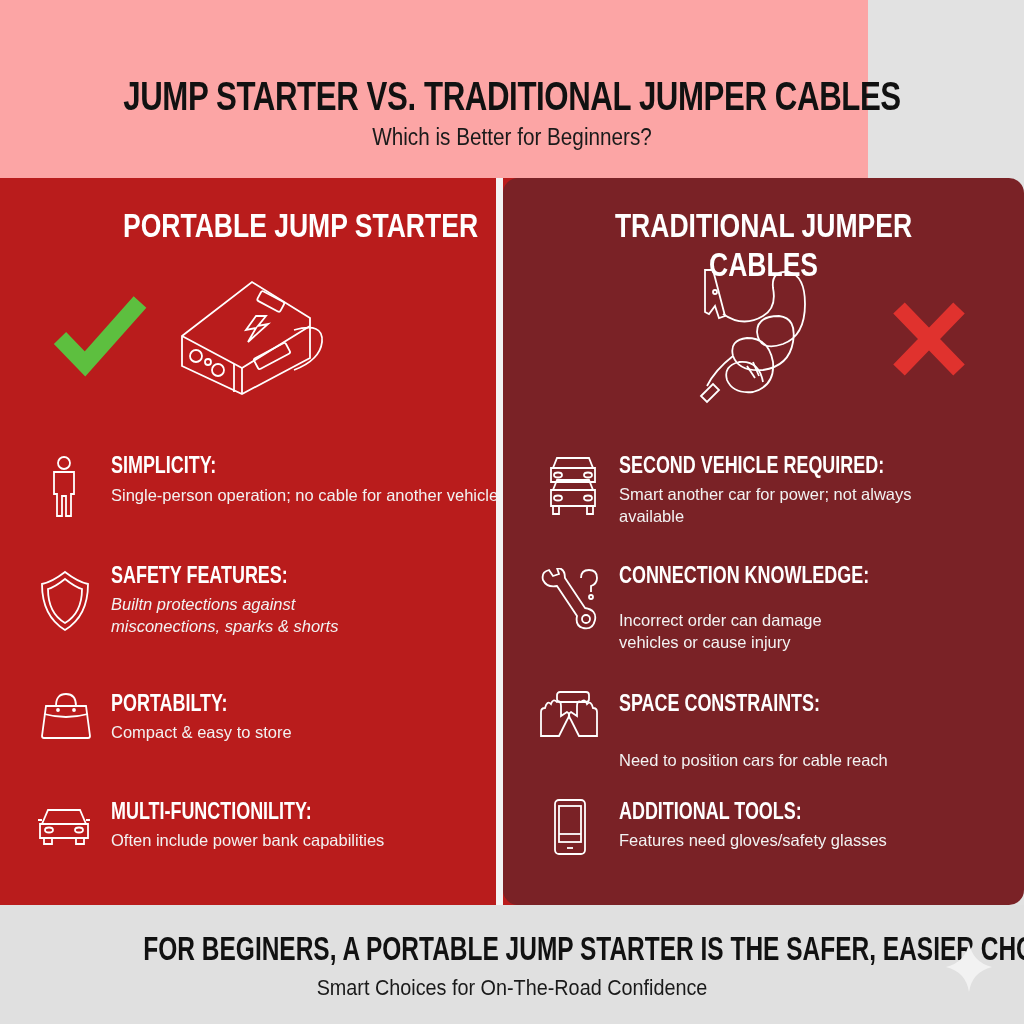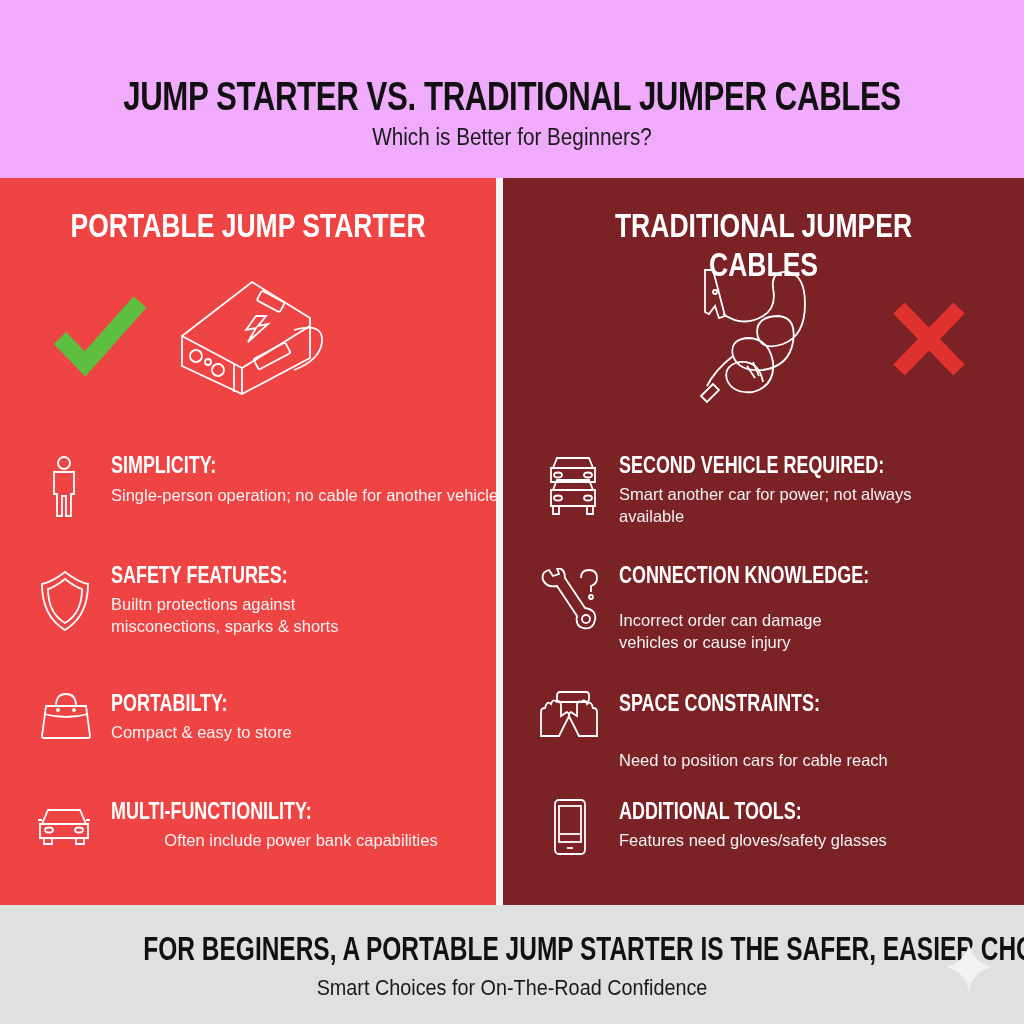--- a/index.html
+++ b/index.html
@@ -1,22 +1,22 @@
 <!DOCTYPE html>
 <html><head>
 <meta charset="utf-8">
 <style>
   html, body { margin:0; padding:0; }
   body { width:1024px; height:1024px; background:#e2e2e2; overflow:hidden; position:relative; font-family:"Liberation Sans", sans-serif; }
-  .header { position:absolute; left:0; top:0; width:1024px; height:178px; background:#f0abfc; }
+  .header { position:absolute; left:0; top:0; width:868px; height:178px; background:#fca5a5; }
   .title { position:absolute; top:74px; left:0; width:1024px; text-align:center; font-family:"Liberation Sans", sans-serif; font-weight:bold; font-size:40px; letter-spacing:-0.5px; color:#111; transform:scaleX(0.78); transform-origin:center; text-transform:uppercase; }
   .subtitle { position:absolute; top:124px; left:0; width:1024px; text-align:center; font-size:23px; color:#1a1a1a; transform:scaleX(0.9); }
   .panel { position:absolute; top:178px; height:727px; }
-  .panel.left { left:0; width:496px; background:#ef4444; }
-  .panel.right { left:503px; width:521px; background:#7a2226; }
+  .panel.left { left:0; width:496px; background:#b91c1c;padding-left:35px; }
+  .panel.right { left:503px; width:521px; background:#7a2226;border-radius:15px; }
   .divider { position:absolute; left:496px; top:178px; width:7px; height:727px; background:#f3f3f3; }
   .panel-title { position:absolute; top:28px; width:100%; text-align:center; color:#fff; font-weight:bold; font-size:34px; transform:scaleX(0.78); text-transform:uppercase; }
   .hero { position:absolute; }
   .item { position:absolute; left:0; width:100%; }
   .item .icon { position:absolute; }
   .item .h { position:absolute; color:#fff; font-weight:bold; font-size:23px; transform:scaleX(0.78); transform-origin:left center; text-transform:uppercase; white-space:nowrap; }
   .item .d { position:absolute; color:#f2f2f2; font-size:16.5px; line-height:22px; white-space:pre-line; }
   .footer { position:absolute; left:0; top:905px; width:1024px; height:119px; background:#e0e0e0; }
   .footer .verdict { position:absolute; top:24px; left:0; width:1024px; text-align:center; font-weight:bold; font-size:34px; color:#111; transform:scaleX(0.72); text-transform:uppercase; white-space:nowrap; }
   .footer .tag { position:absolute; top:70px; left:0; width:1024px; text-align:center; font-size:22px; color:#1a1a1a; transform:scaleX(0.9); }
@@ -68,21 +68,21 @@
   </div>
 
   <div class="item" style="top:382px;">
     <div class="icon" style="left:40px;top:10px;">
       <svg width="50" height="62" viewBox="0 0 50 62" fill="none" stroke="#fff" stroke-width="1.8">
         <path d="M25,2 Q38,12 48,14 Q48,46 25,60 Q2,46 2,14 Q12,12 25,2 Z"></path>
         <path d="M25,9 Q35,17 42,19 Q42,43 25,53 Q8,43 8,19 Q15,17 25,9 Z"></path>
       </svg>
     </div>
     <div class="h" style="left:111px;top:2px;">Safety Features:</div>
-    <div class="d" style="left:111px;top:33px;width:380px;">Builtn protections against
+    <div class="d" style="left:111px;top:33px;width:380px;font-style:italic;">Builtn protections against
 misconections, sparks &amp; shorts</div>
   </div>
 
   <div class="item" style="top:510px;">
     <div class="icon" style="left:40px;top:4px;">
       <svg width="52" height="48" viewBox="0 0 52 48" fill="none" stroke="#fff" stroke-width="1.8">
         <path d="M16,14 Q16,2 26,2 Q36,2 36,14"></path>
         <path d="M6,14 H46 L50,44 Q50,46 48,46 H4 Q2,46 2,44 Z"></path>
         <path d="M4,22 Q26,28 48,22"></path>
         <circle cx="18" cy="18" r="1"></circle>
@@ -98,21 +98,21 @@
       <svg width="56" height="40" viewBox="0 0 56 40" fill="none" stroke="#fff" stroke-width="1.8">
         <path d="M12,4 H44 L50,18 H6 Z"></path>
         <path d="M4,18 H52 V32 H4 Z"></path>
         <path d="M8,32 V38 H16 V32 M40,32 V38 H48 V32"></path>
         <ellipse cx="13" cy="24" rx="4" ry="2.5"></ellipse>
           <ellipse cx="43" cy="24" rx="4" ry="2.5"></ellipse>
         <path d="M2,14 H6 M50,14 H54"></path>
       </svg>
     </div>
     <div class="h" style="left:111px;top:2px;">Multi-Functionility:</div>
-    <div class="d" style="left:111px;top:33px;width:380px;text-align:center;">Often include power bank capabilities</div>
+    <div class="d" style="left:111px;top:33px;width:380px;">Often include power bank capabilities</div>
   </div>
 </div>
 
 <div class="divider"></div>
 
 <div class="panel right">
   <div class="panel-title">Traditional Jumper Cables</div>
 
   <div class="hero" style="left:190px;top:88px;">
     <svg width="150" height="140" viewBox="0 0 150 140" fill="none" stroke="#fff" stroke-width="1.8">

